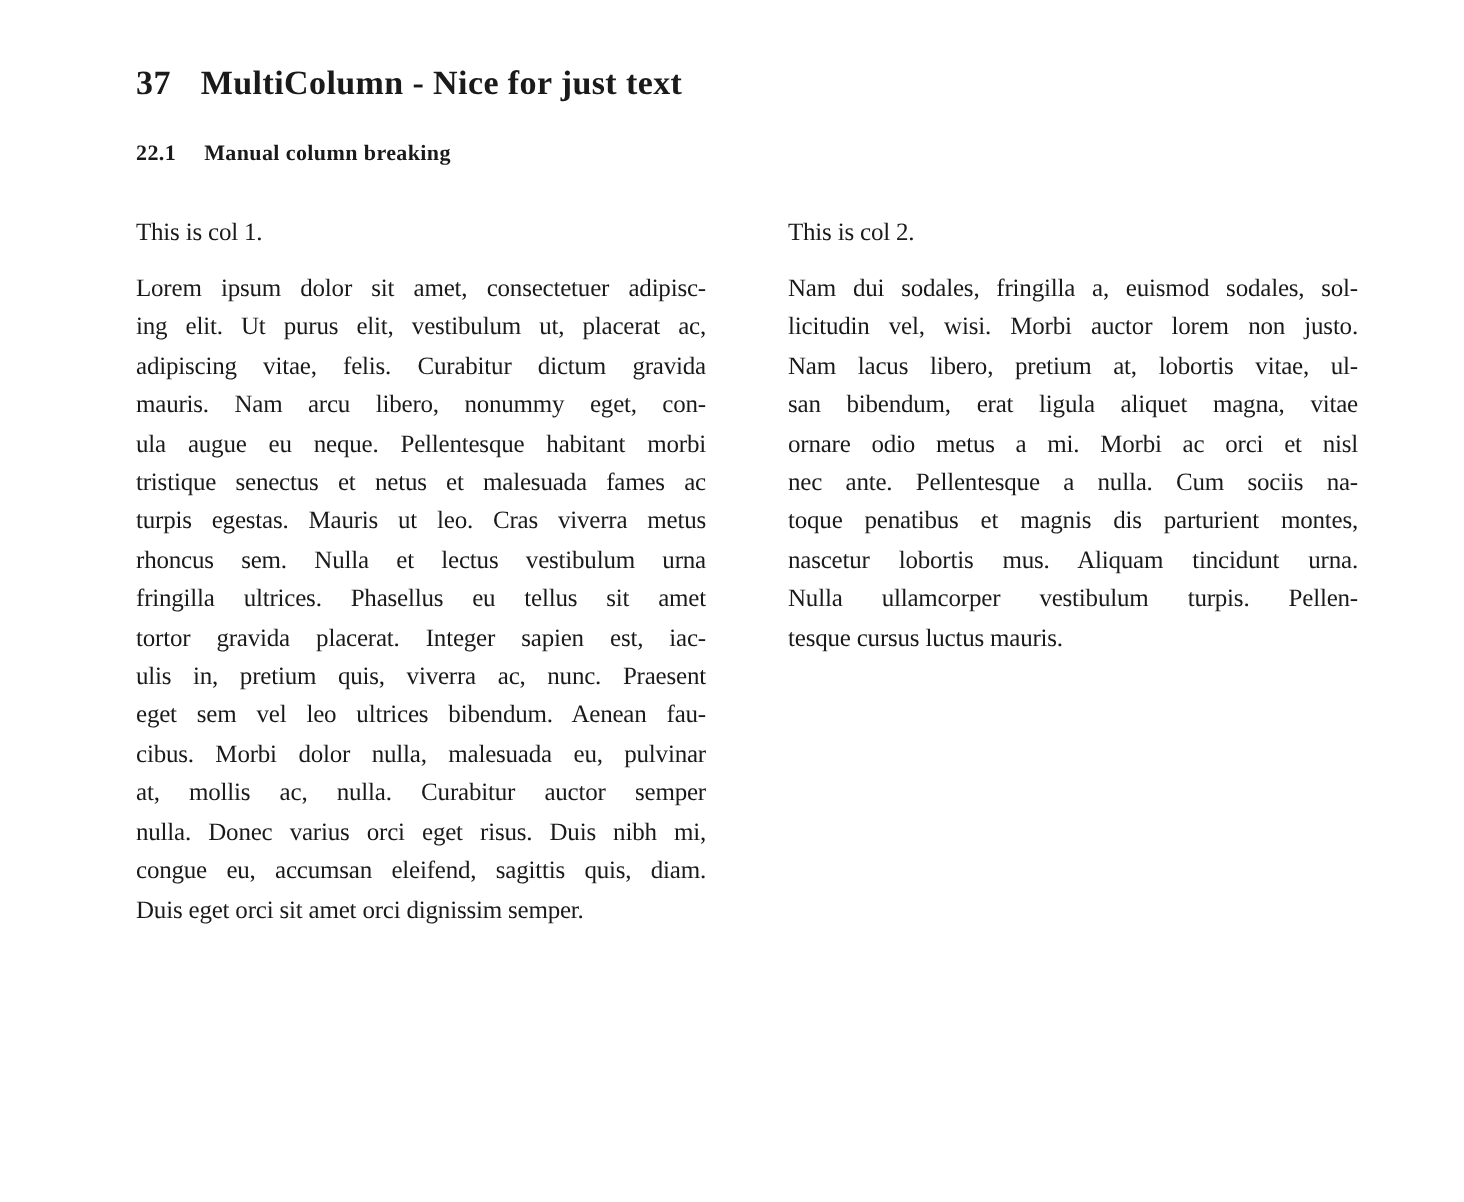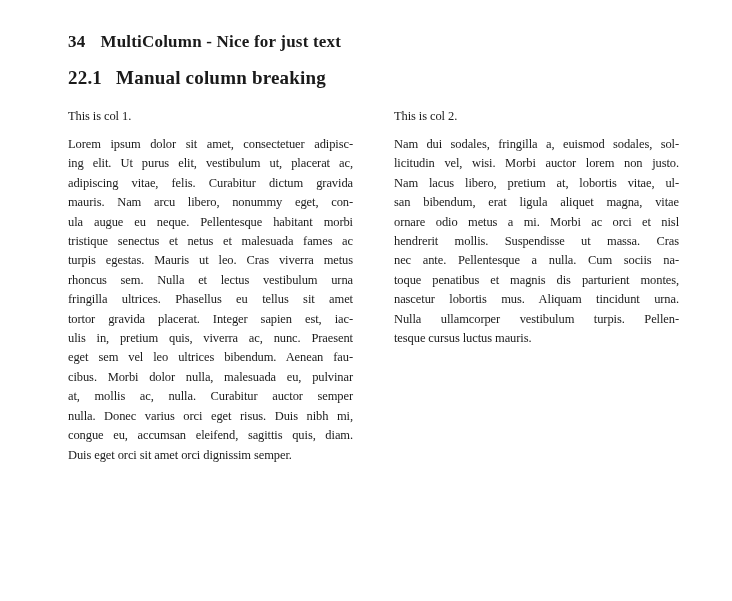--- a/index.html
+++ b/index.html
@@ -21,21 +21,21 @@
   }
   h1.section {
     font-size: 17px;
     line-height: 19px;
     font-weight: bold;
     letter-spacing: 0.2px;
     white-space: nowrap;
   }
   h1.section .num { margin-right: 15px; }
   h2.subsection {
-    font-size: 19px;
+    font-size: 11px;
     line-height: 17px;
     font-weight: bold;
     letter-spacing: 0.2px;
     margin-top: 18px;
     white-space: nowrap;
   }
   h2.subsection .num { margin-right: 14px; }
   .cols {
     display: flex;
     gap: 41px;
@@ -62,21 +62,21 @@
     text-align-last: left;
   }
 </style>
 </head>
 <body>
 
 <div class="page">
   <div class="content">
 
     <h1 class="section">
-      <span class="num">34</span><span>MultiColumn - Nice for just text</span>
+      <span class="num">37</span><span>MultiColumn - Nice for just text</span>
     </h1>
 
     <h2 class="subsection">
       <span class="num">22.1</span><span>Manual column breaking</span>
     </h2>
 
     <div class="cols">
 
       <section class="col">
         <p class="intro">This is col 1.</p>
@@ -102,21 +102,20 @@
       </section>
 
       <section class="col">
         <p class="intro">This is col 2.</p>
         <div class="para">
             <div class="tline">Nam dui sodales, fringilla a, euismod sodales, sol-</div>
             <div class="tline">licitudin vel, wisi. Morbi auctor lorem non justo.</div>
             <div class="tline">Nam lacus libero, pretium at, lobortis vitae, ul-</div>
             <div class="tline">san bibendum, erat ligula aliquet magna, vitae</div>
             <div class="tline">ornare odio metus a mi. Morbi ac orci et nisl</div>
-            <div class="tline">hendrerit mollis. Suspendisse ut massa. Cras</div>
             <div class="tline">nec ante. Pellentesque a nulla. Cum sociis na-</div>
             <div class="tline">toque penatibus et magnis dis parturient montes,</div>
             <div class="tline">nascetur lobortis mus. Aliquam tincidunt urna.</div>
             <div class="tline">Nulla ullamcorper vestibulum turpis. Pellen-</div>
             <div class="tline tline-last">tesque cursus luctus mauris.</div>
           </div>
       </section>
 
     </div>
   </div>

